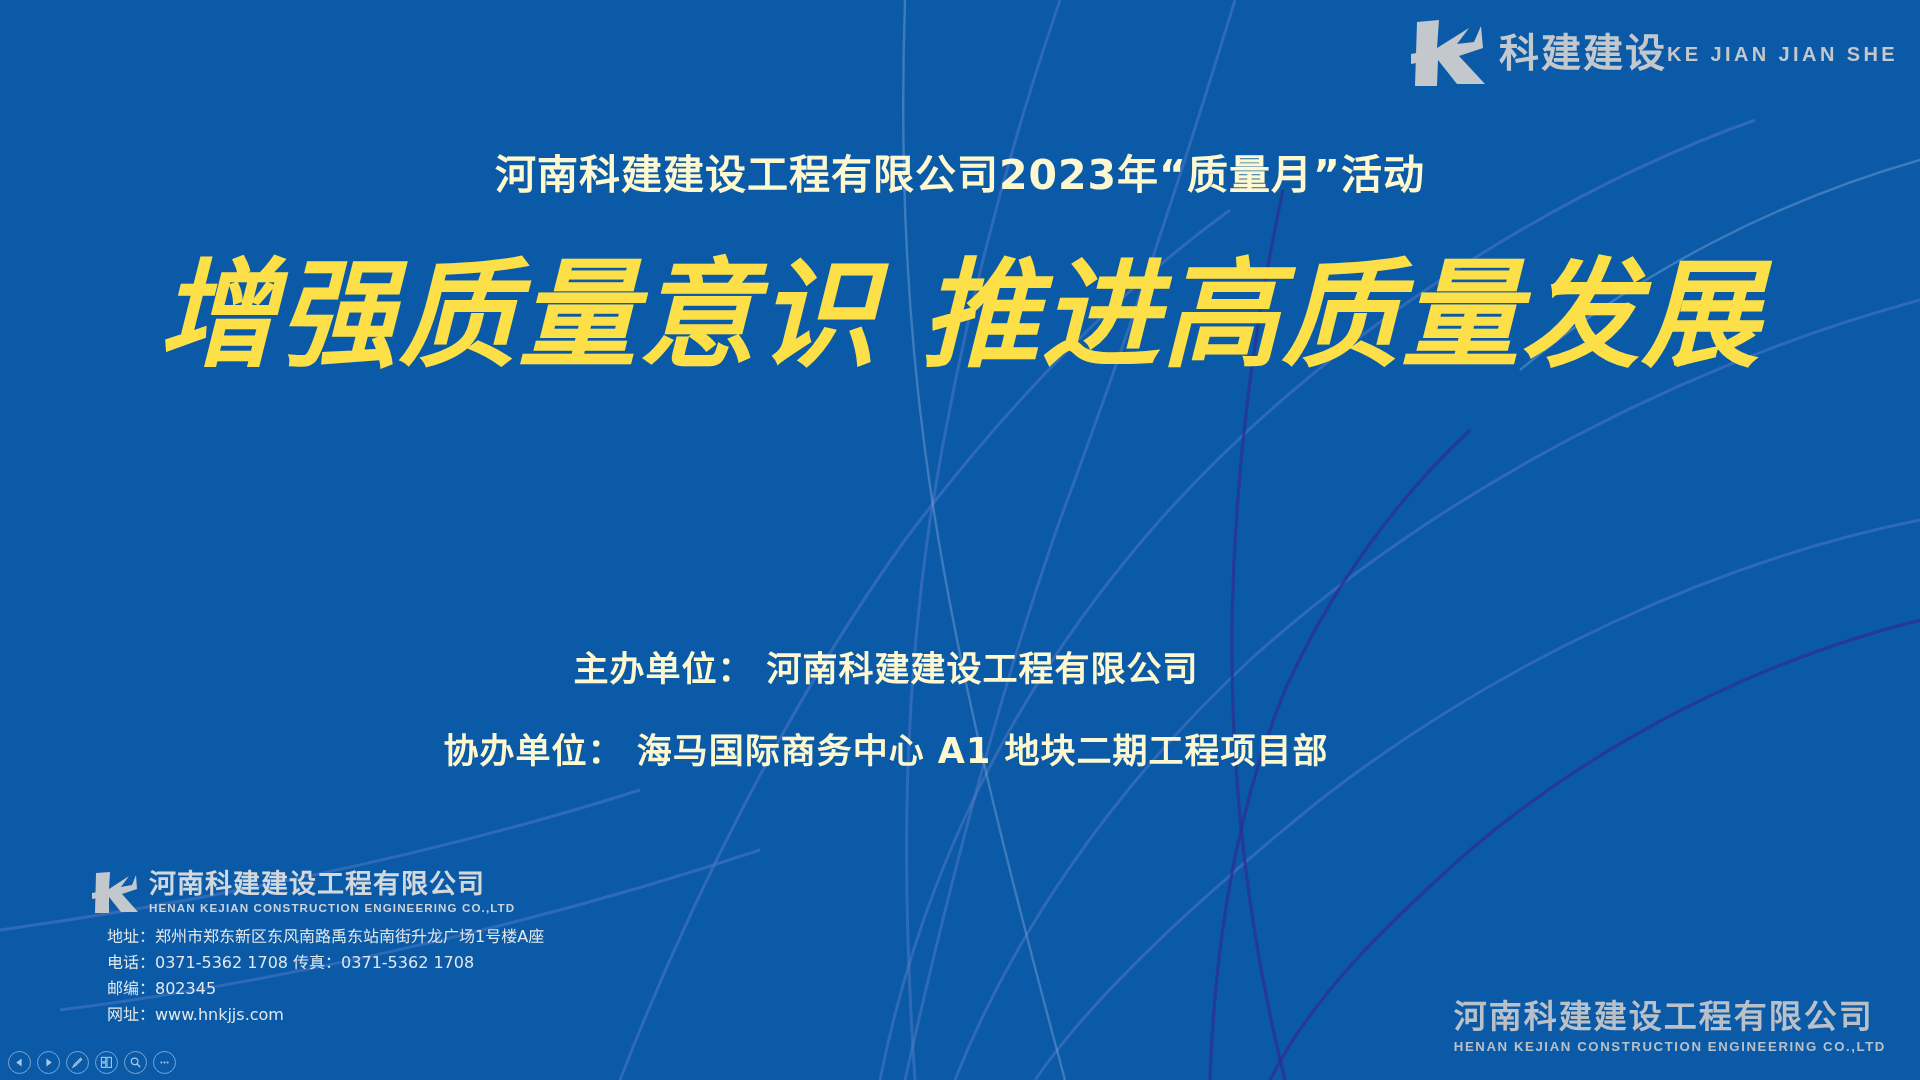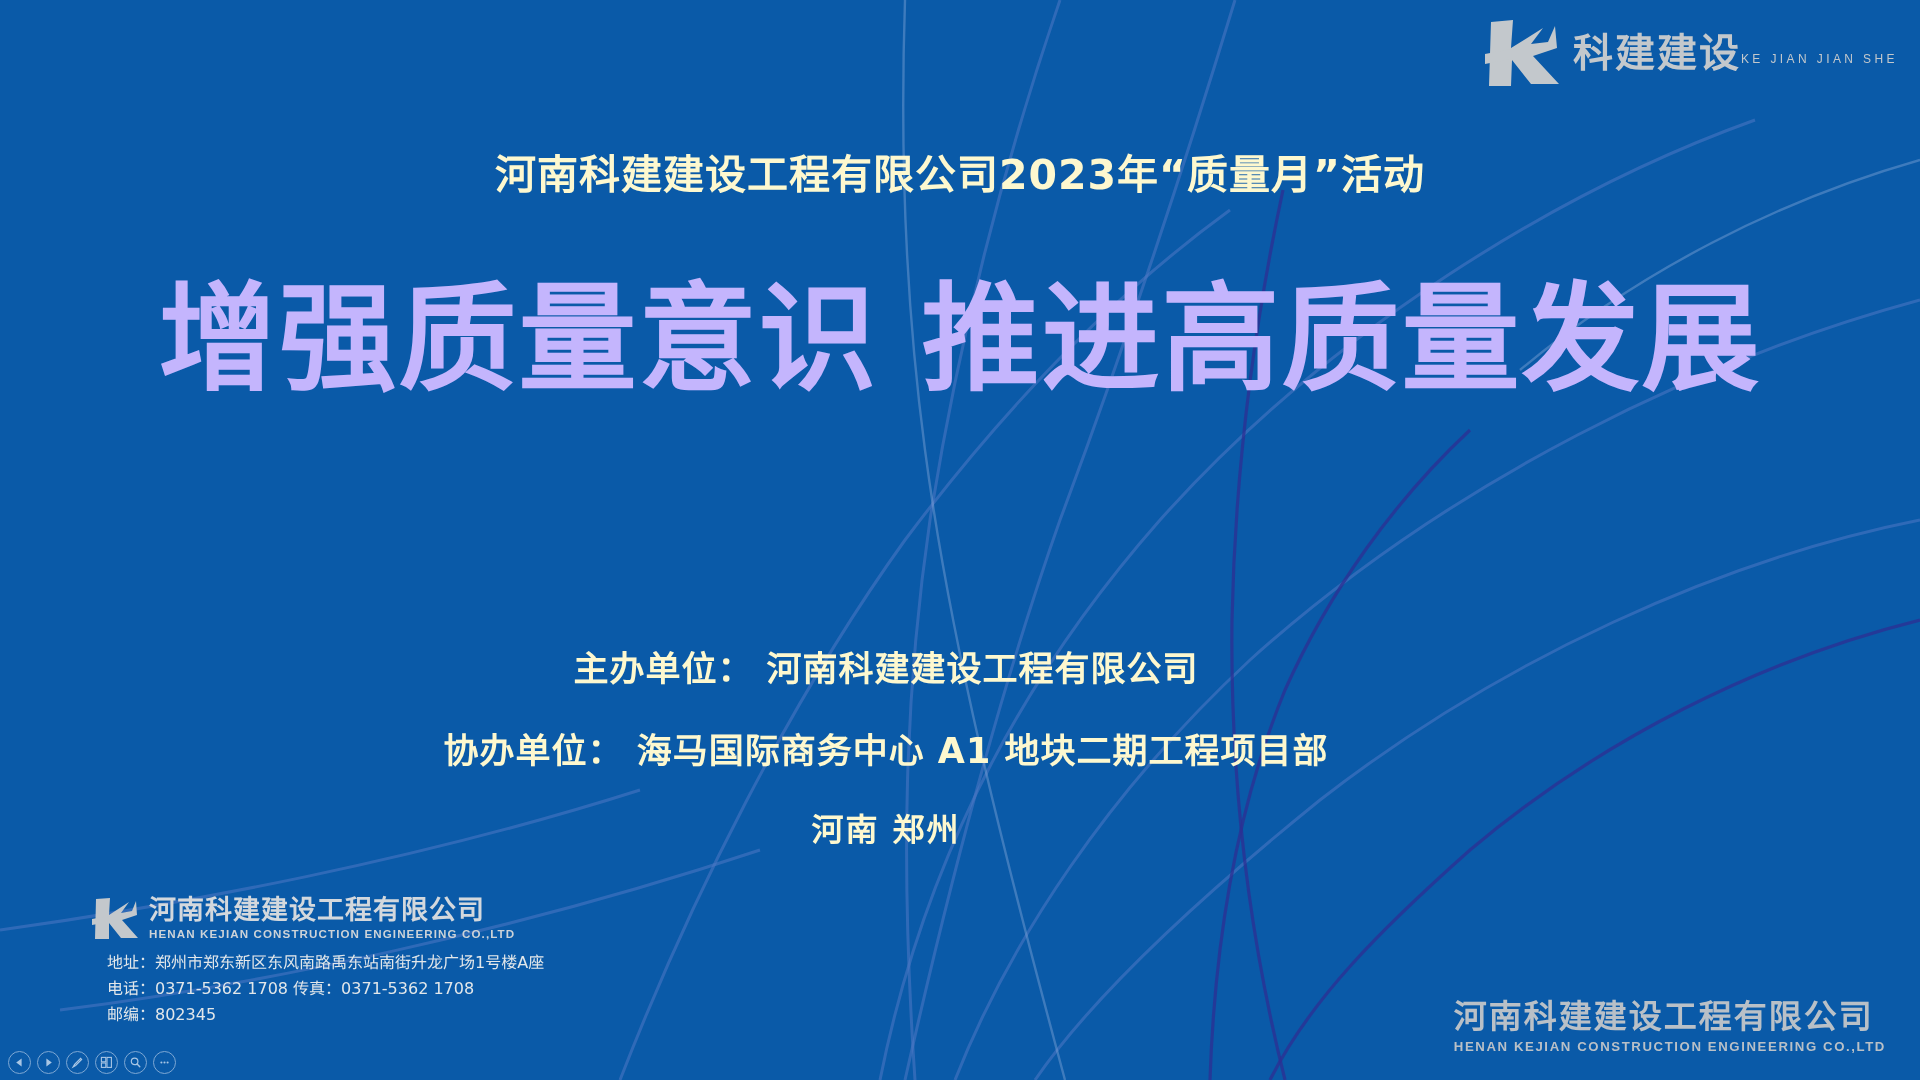--- a/index.html
+++ b/index.html
@@ -32,48 +32,49 @@
     display:flex; align-items:center; gap:12px;
   }
   #brand-logo-top .kmark { width:76px; height:70px; display:block; }
   #brand-logo-top .wordblock { display:flex; align-items:flex-start; }
   #brand-logo-top .cn {
     font-size:40px; font-weight:700; color:#c3c8cc;
     letter-spacing:2px; line-height:1.05;
     font-family:"DejaVu Sans","Liberation Sans",sans-serif;
   }
   #brand-logo-top .en {
-    font-size:12px; font-weight:400; color:#c3c8cc;
-    letter-spacing:3.4px; line-height:1.2; margin-top:20px;
+    font-size:20px; font-weight:700; color:#c3c8cc;
+    letter-spacing:3.4px; line-height:1.2; margin-top:10px;
   }
 
   
   #headline-block {
     position:absolute;
     top:150px; left:0; width:1920px;
     text-align:center;
   }
   #event-subtitle {
     font-size:41px;
     font-weight:700;
     color:#fdf8cf;
     letter-spacing:1px;
     line-height:1.25;
     font-family:"DejaVu Sans","Liberation Sans",sans-serif;
     white-space:nowrap;
   }
   #slogan-line {
-    margin-top:72px;
+    margin-top:48px;
     font-size:118px;
     font-weight:700;
-    color:#c4b5fd;
+    color:#fde047;
     letter-spacing:2px;
     line-height:1.12;
     font-family:"DejaVu Sans","Liberation Sans",sans-serif;
     white-space:nowrap;
+    font-style:italic;
   }
 
   
   #credits-block {
     position:absolute;
     top:640px; left:0; width:1772px;
     text-align:center;
     color:#fdf8cf;
     font-family:"DejaVu Sans","Liberation Sans",sans-serif;
   }
@@ -189,38 +190,38 @@
   </div>
 
   <div id="headline-block">
     <div id="event-subtitle">河南科建建设工程有限公司2023年“质量月”活动</div>
     <div id="slogan-line">增强质量意识  推进高质量发展</div>
   </div>
 
   <div id="credits-block">
     <div class="credit-line">主办单位： 河南科建建设工程有限公司</div>
     <div class="credit-line">协办单位： 海马国际商务中心 A1 地块二期工程项目部</div>
-    <div class="place-line">河南 郑州</div>
   </div>
 
   <div id="footer-company">
     <div class="logo-row">
       <svg class="kmark" viewBox="0 0 48 44" aria-hidden="true">
         <path d="M4 3 L18 2 L17 19 L37 6 L29 17 L40 15 L44 5 L45 19 L30 24 L46 42 L29 42 L17 27 L17 43 L3 43 Z" fill="#c3c8cc"></path>
         <path d="M0 23 L17 20 L17 26 L0 29 Z" fill="#c3c8cc"></path>
       </svg>
       <div class="names">
         <div class="cn">河南科建建设工程有限公司</div>
         <div class="en">HENAN KEJIAN CONSTRUCTION ENGINEERING CO.,LTD</div>
       </div>
     </div>
     <ul id="contact-list">
       <li>地址：郑州市郑东新区东风南路禹东站南街升龙广场1号楼A座</li>
       <li>电话：0371-5362 1708   传真：0371-5362 1708</li>
       <li>邮编：802345</li>
+      <li>网址：www.hnkjjs.com</li>
     </ul>
   </div>
 
   <div id="watermark-company">
     <div class="cn">河南科建建设工程有限公司</div>
     <div class="en">HENAN KEJIAN CONSTRUCTION ENGINEERING CO.,LTD</div>
   </div>
 
   <div id="player-toolbar">
     <div class="tbtn">

